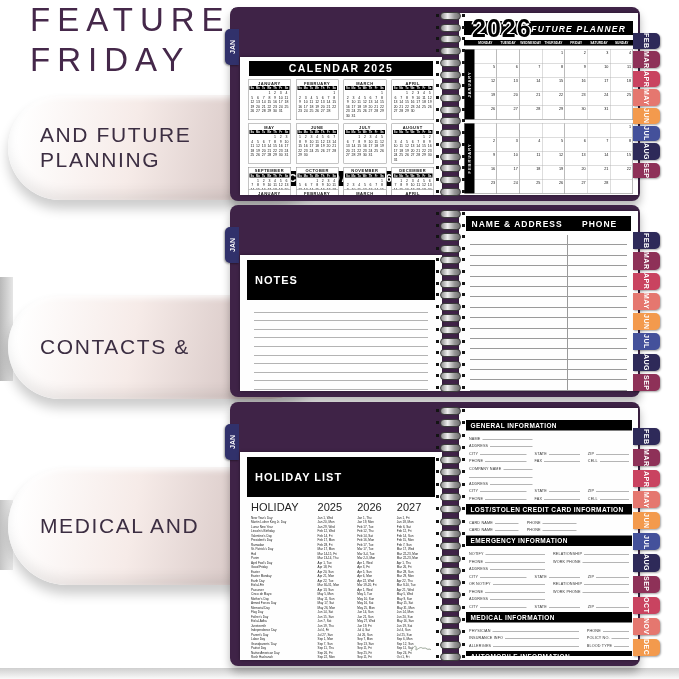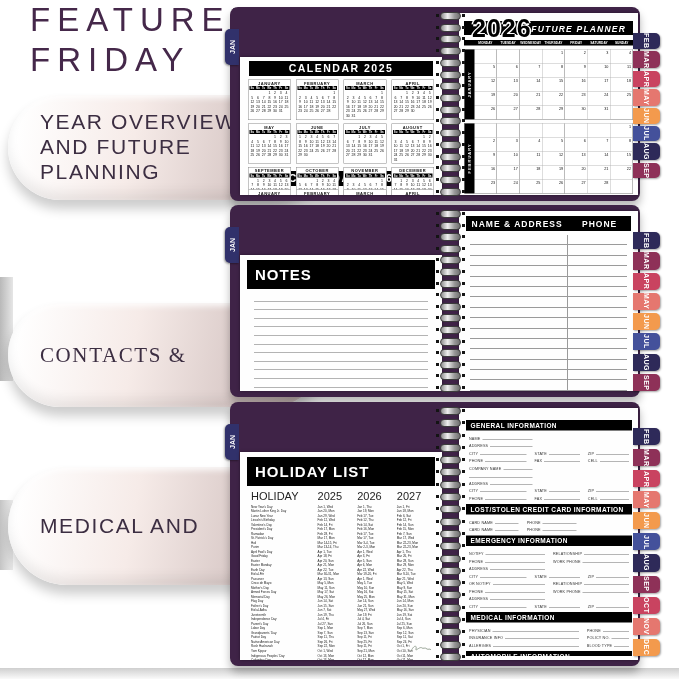--- a/index.html
+++ b/index.html
@@ -69,22 +69,22 @@
   .fp-dayhead{display:grid;grid-template-columns:20px repeat(7,1fr);background:#000;color:#fff;
     font-size:6.5px;font-weight:bold;text-align:center;padding:2px 0;}
   .fp-month{display:grid;grid-template-columns:20px repeat(7,1fr);margin-top:7px;
     border-top:1px solid #777;border-left:1px solid #777;}
   .fp-mlabel{background:#000;color:#fff;writing-mode:vertical-rl;transform:rotate(180deg);
     font-size:8px;font-weight:bold;letter-spacing:2px;display:flex;align-items:center;justify-content:center;}
   .fp-cell{border-right:1px solid #777;border-bottom:1px solid #777;height:26px;
     font-size:7.5px;text-align:right;padding:1px 3px 0 0;color:#111;background:#fff;}
 
   
-  .black-bar{background:#000;color:#fff;font-weight:bold;font-size:15px;letter-spacing:1px;
-    margin:5px 7px 4px;padding:6px 8px;}
+  .black-bar{background:#000;color:#fff;font-weight:bold;font-size:11px;letter-spacing:1px;
+    margin:5px 7px 4px;padding:14px 8px;}
   .note-lines{margin:4px 14px 0;}
   .note-line{height:7.6px;border-bottom:1px solid #b3b3b3;}
   .addr-bar{display:flex;background:#000;color:#fff;font-weight:bold;font-size:8.5px;
     letter-spacing:1px;margin:5px 7px 4px;padding:2.5px 0;}
   .addr-bar .n{width:62%;text-align:center;}
   .addr-bar .p{width:38%;text-align:center;}
   .addr-rows{position:relative;margin:2px 11px 0;}
   .addr-row{height:9.4px;border-bottom:1px solid #9a9a9a;}
   .addr-div{position:absolute;left:62%;top:0;bottom:0;width:1px;background:#9a9a9a;}
 
@@ -110,25 +110,24 @@
   <div class="main-title">
     <div>FEATURED</div>
     <div>FRIDAY</div>
   </div>
 
   <div class="edge-grey-1"></div>
   <div class="edge-grey-2"></div>
   <div class="floor-shadow"></div>
 
   <div class="pill" style="top:95px;height:105px;">
-    <span>YEAR OVERVIEW</span>
     <span>AND FUTURE</span>
     <span>PLANNING</span>
   </div>
-  <div class="pill" style="top:303px;height:104px;font-family:Liberation Serif, serif;">
+  <div class="pill" style="top:295px;height:104px;">
     <span>CONTACTS &amp;</span>
   </div>
   <div class="pill" style="top:467px;height:118px;">
     <span>MEDICAL AND</span>
   </div>
 
   <div class="spread" style="top:7px;height:194px;">
     <div class="cover" style="background: rgb(63, 35, 71);"></div>
     <div class="jan-tab" style="background: rgb(49, 49, 107);">
       <span>JAN</span>

